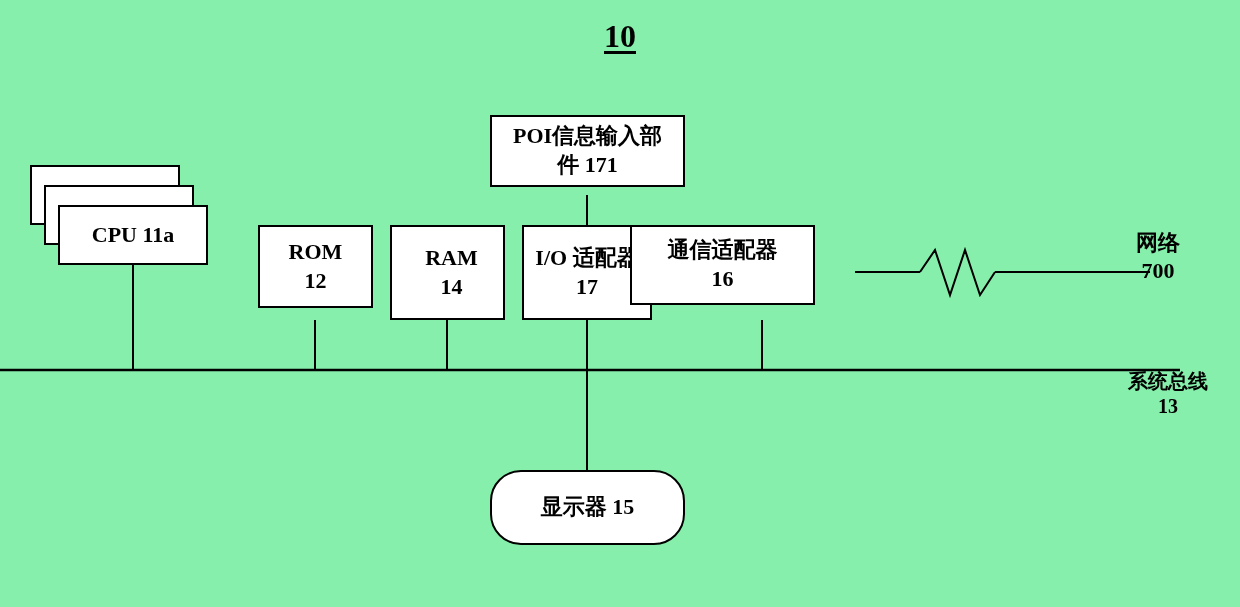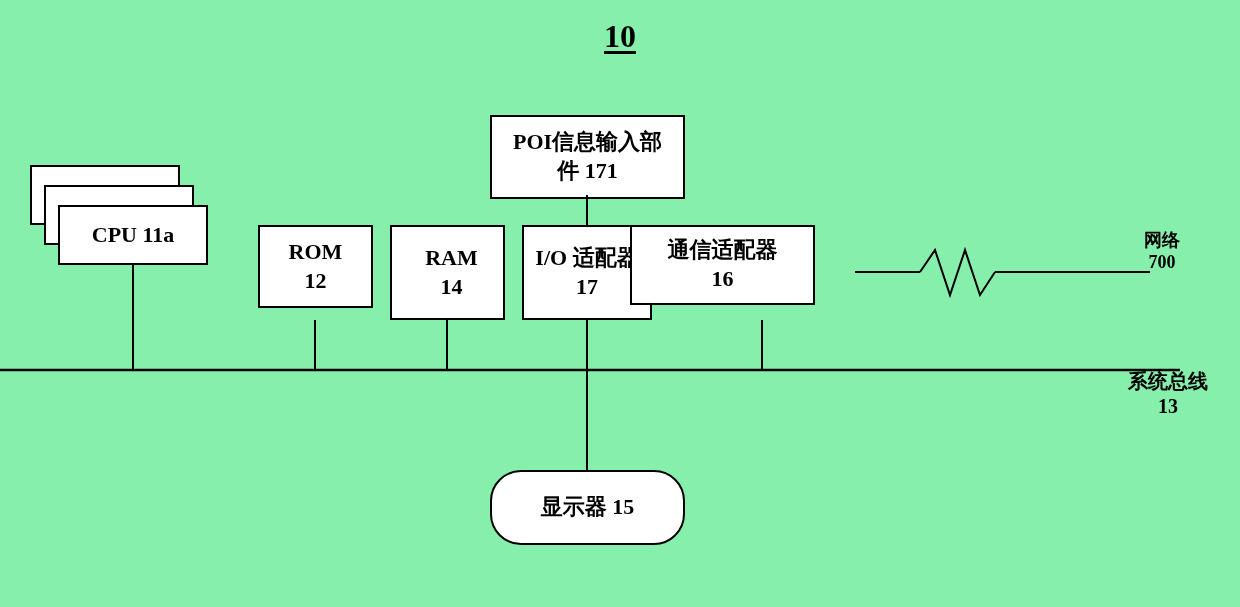--- a/index.html
+++ b/index.html
@@ -70,41 +70,41 @@
       width: 130px; height: 95px;
     }
     
     .comm-box {
       left: 630px; top: 225px;
       width: 185px; height: 80px;
     }
     
     .poi-box {
       left: 490px; top: 115px;
-      width: 195px; height: 84px;
+      width: 195px; height: 72px;
     }
     
     .display-box {
       left: 490px; top: 470px;
       width: 195px; height: 75px; border-radius: 31px;
     }
     
     .lines-svg {
       position: absolute;
       top: 0; left: 0;
       width: 1240px;
       height: 607px;
       pointer-events: none;
     }
     
     .network-label {
       position: absolute;
       right: 60px;
       top: 228px;
-      font-size: 18px;
+      font-size: 22px;
       font-weight: bold;
       text-align: center;
     }
     
     .sysbus-label {
       position: absolute;
       right: 32px;
       top: 368px;
       font-size: 20px;
       font-weight: bold;

